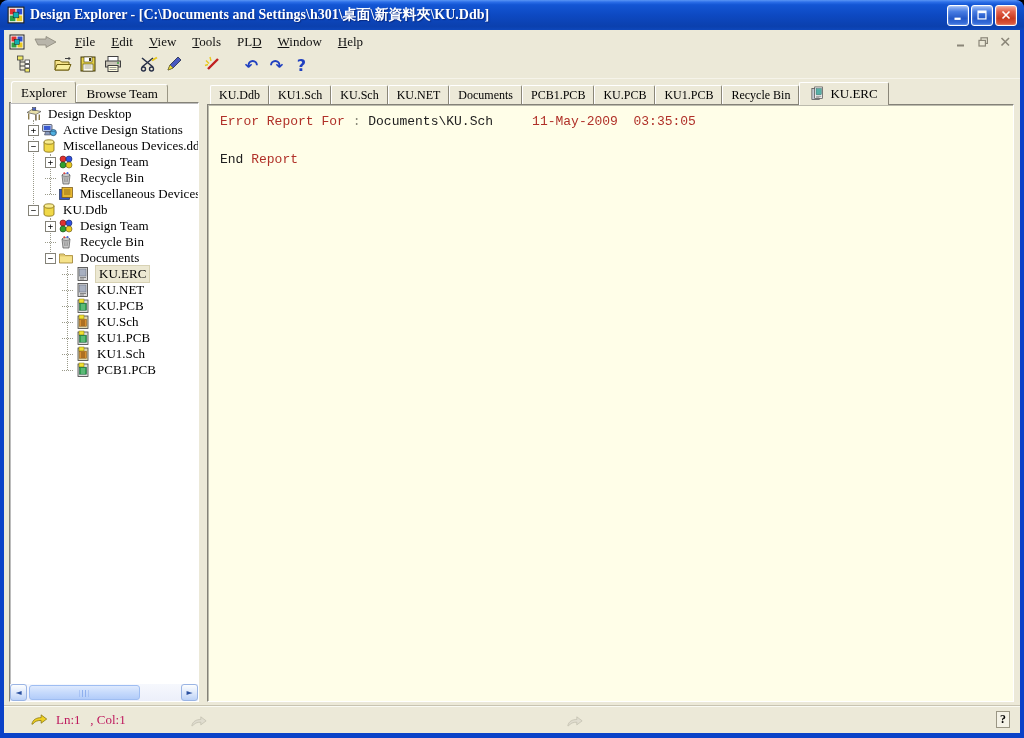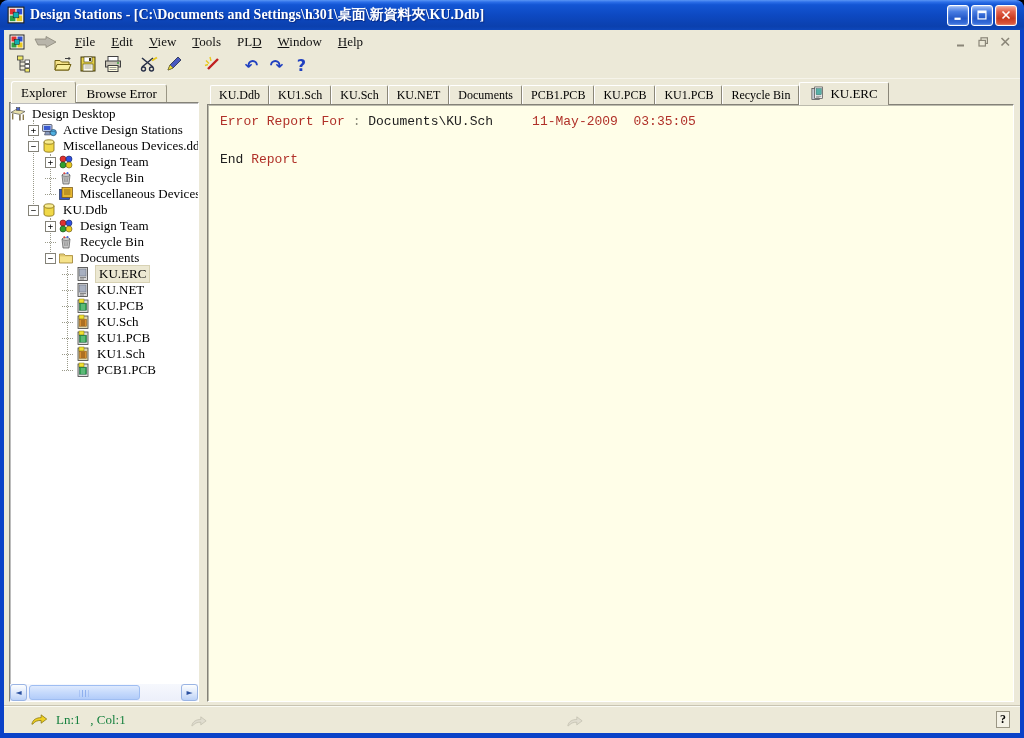--- a/index.html
+++ b/index.html
@@ -80,21 +80,21 @@
 
   .tree-box {
     flex: 1; min-height: 0; background: #fff;
     border: 1px solid; border-color: #848278 #fff #fff #848278;
     box-shadow: inset 1px 1px 0 rgba(64,64,64,.35);
     display: flex; flex-direction: column;
   }
   .tree { flex: 1; position: relative; overflow: hidden; padding-top: 3px; }
   .tree-vline { position: absolute; width: 1px; border-left: 1px dotted #9a9a8a; }
   .tree-row { height: 16px; display: flex; align-items: center; white-space: nowrap; font-size: 13px; color: #000; position: relative; cursor: default; }
-  .tree-row.lvl0 { padding-left: 0; font-family: Liberation Serif, serif; }
+  .tree-row.lvl0 { padding-left: 16px; font-family: Liberation Serif, serif; }
   .tree-row.lvl1 { padding-left: 18px; }
   .tree-row.lvl2 { padding-left: 35px; }
   .tree-row.lvl3 { padding-left: 52px; }
   .expbox {
     width: 11px; height: 11px; flex: 0 0 11px; margin-right: 2px;
     border: 1px solid #848278; background: #fff;
     font-family: "DejaVu Sans Mono", monospace; font-size: 9px; line-height: 9px;
     display: flex; align-items: center; justify-content: center; color: #000; z-index: 1;
   }
   .stub { width: 11px; flex: 0 0 11px; margin-right: 2px; border-top: 1px dotted #9a9a8a; height: 1px; }
@@ -144,21 +144,21 @@
     font-family: "Liberation Mono", "DejaVu Sans Mono", monospace;
     font-size: 13px; line-height: 19px; white-space: pre; overflow: hidden;
   }
 
   
   .statusbar {
     height: 28px; flex: 0 0 28px; display: flex; align-items: center; padding: 0 10px 0 26px;
     border-top: 1px solid #c8c4b2; box-shadow: inset 0 1px 0 #fafaf2; position: relative;
   }
   .statusbar .cursor-arrow { width: 20px; height: 13px; margin-right: 6px; display: inline-flex; }
-  .status-pos { font-size: 13px; color: #15803d; white-space: pre; }
+  .status-pos { font-size: 13px; color: #be185d; white-space: pre; }
   .sep-arrow { position: absolute; width: 18px; height: 12px; opacity: .85; }
   .help-box {
     margin-left: auto; width: 14px; height: 17px;
     border: 1px solid #9a9684; background: #f4f2e6;
     display: flex; align-items: center; justify-content: center;
     font-size: 12px; font-weight: bold; color: #000;
   }
 </style>
 </head>
 <body>
@@ -167,21 +167,21 @@
 
   <div class="titlebar">
     <span class="app-icon icon"><svg viewBox="0 0 16 16">
           <rect x="1" y="1" width="14" height="14" fill="#f8f8f0" stroke="#222"></rect>
           <rect x="2.5" y="2.5" width="5" height="5" fill="#e03030"></rect>
           <rect x="8.5" y="2.5" width="5" height="5" fill="#3050d0"></rect>
           <rect x="2.5" y="8.5" width="5" height="5" fill="#30a040"></rect>
           <rect x="8.5" y="8.5" width="5" height="5" fill="#e8c820"></rect>
           <rect x="5.5" y="5.5" width="5" height="5" fill="#10b0b0" stroke="#222" stroke-width="0.5"></rect>
         </svg></span>
-    <div class="title-text">Design Stations - [C:\Documents and Settings\h301\桌面\新資料夾\KU.Ddb]</div>
+    <div class="title-text">Design Explorer - [C:\Documents and Settings\h301\桌面\新資料夾\KU.Ddb]</div>
     <div class="win-btn">
       <svg viewBox="0 0 16 16">
           <rect x="4" y="11" width="7" height="2.6" fill="#fff"></rect>
         </svg>
     </div>
     <div class="win-btn">
       <svg viewBox="0 0 16 16">
           <rect x="3.5" y="3.5" width="9" height="9" fill="none" stroke="#fff" stroke-width="1.4"></rect>
           <rect x="3.5" y="3.5" width="9" height="2.4" fill="#fff"></rect>
         </svg>
@@ -304,21 +304,21 @@
         <div class="tool-btn">
           <span class="icon "><span class="glyph-btn">?</span></span>
         </div>
       </div>
 
     <div class="main">
 
       <div class="left-panel">
         <div class="panel-tabs">
             <div class="ptab active">Explorer</div>
-            <div class="ptab">Browse Error</div>
+            <div class="ptab">Browse Team</div>
           </div>
         <div class="tree-box">
           <div class="tree">
             <div class="tree-vline" style="left:23px; top:17px; height:90px;"></div>
             <div class="tree-vline" style="left:40px; top:51px; height:40px;"></div>
             <div class="tree-vline" style="left:40px; top:115px; height:40px;"></div>
             <div class="tree-vline" style="left:57px; top:163px; height:104px;"></div>
           <div class="tree-row lvl0">
                 <span class="icon ">
                   <svg viewBox="0 0 16 16">

